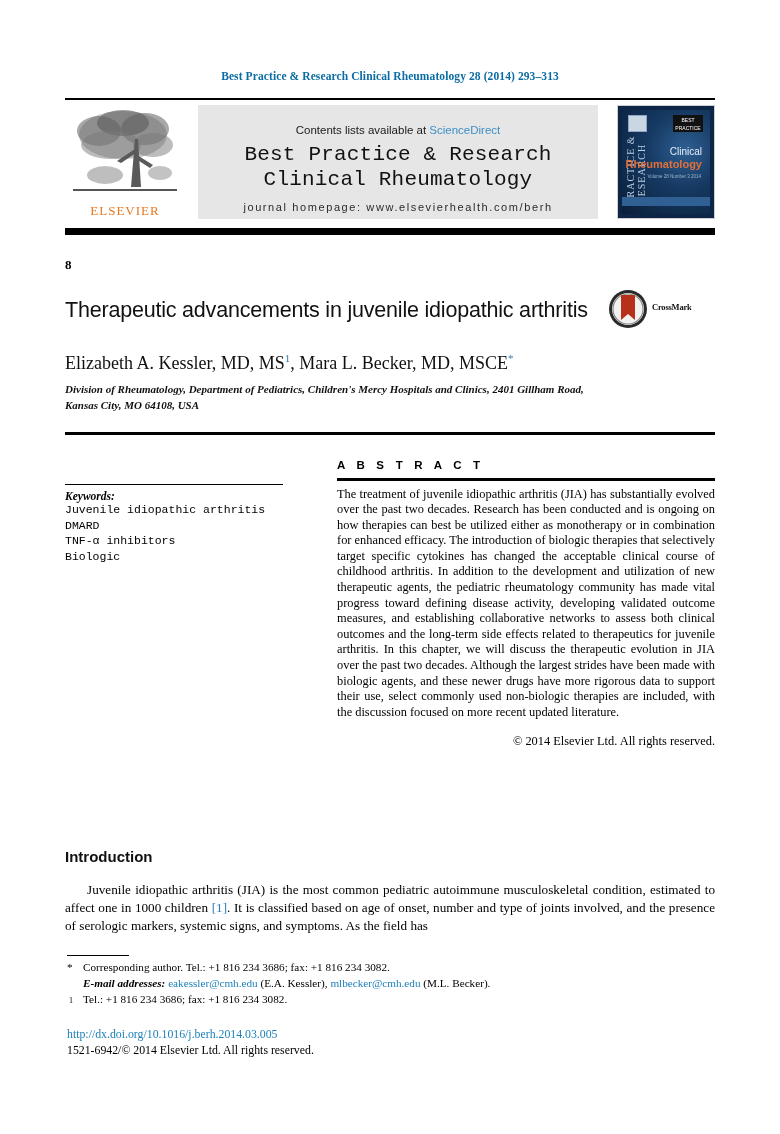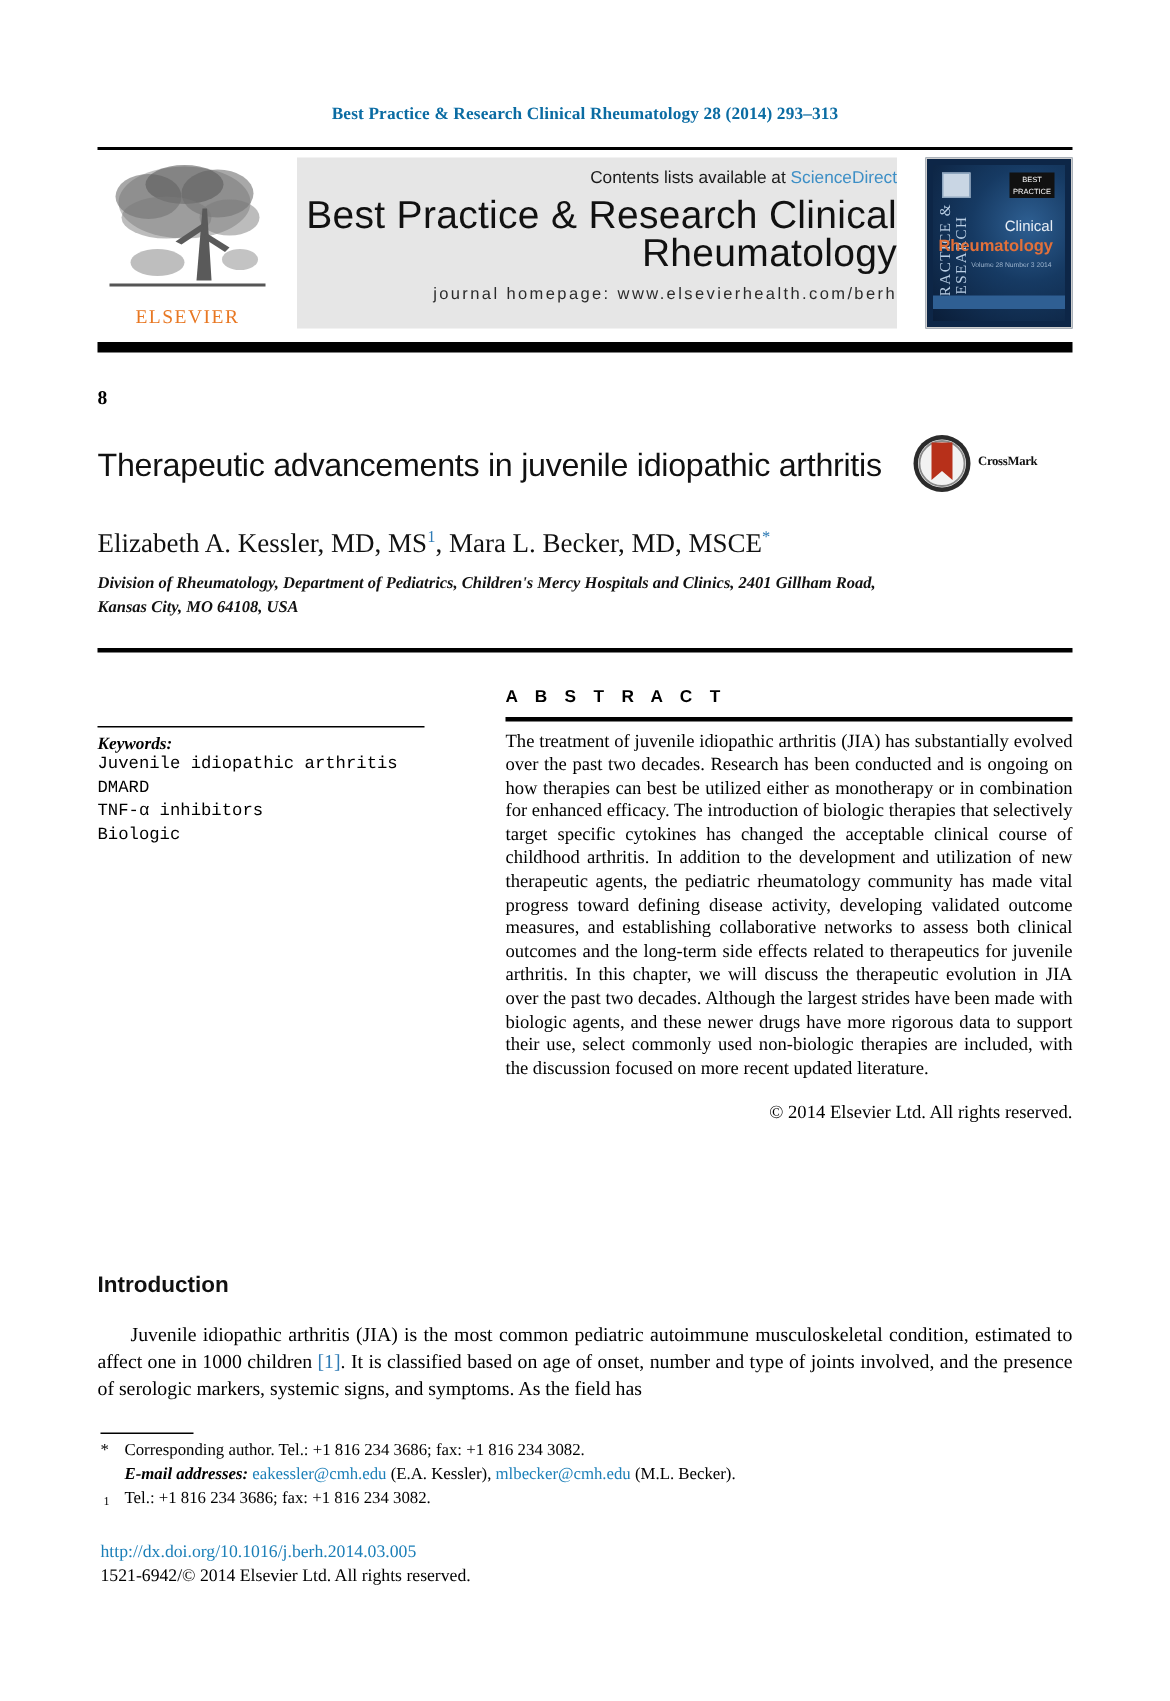--- a/index.html
+++ b/index.html
@@ -65,35 +65,35 @@
     font-size: 13px;
     letter-spacing: 1px;
     color: #E87722;
   }
   .banner {
     position: absolute;
     left: 133px; top: 2px;
     width: 400px;
     height: 114px;
     background: #e6e6e6;
-    text-align: right;
+    text-align: center;
     box-sizing: border-box;
-    padding-top: 8px;
+    padding-top: 19px;
   }
   .banner .contents-line {
     font-family: "Liberation Sans", sans-serif;
     font-size: 11.5px;
     color: #1a1a1a;
   }
   .banner .contents-line .sd {
     color: #3d8fc6;
   }
   .banner .journal-title {
-    font-family: Liberation Sans, sans-serif;
-    font-size: 26px;
+    font-family: Liberation Mono, monospace;
+    font-size: 21px;
     line-height: 25px;
     color: #111;
     margin-top: 6px;
     letter-spacing: .2px;
   }
   .banner .homepage {
     font-family: "Liberation Sans", sans-serif;
     font-size: 11px;
     letter-spacing: 1.6px;
     color: #2b2b2b;

